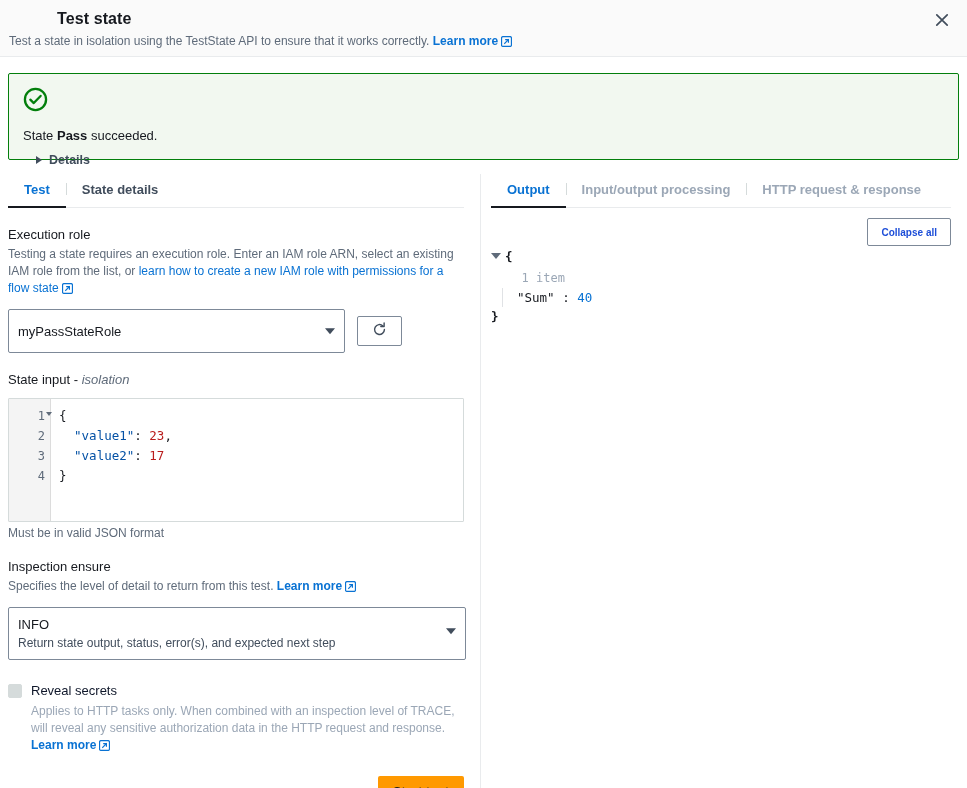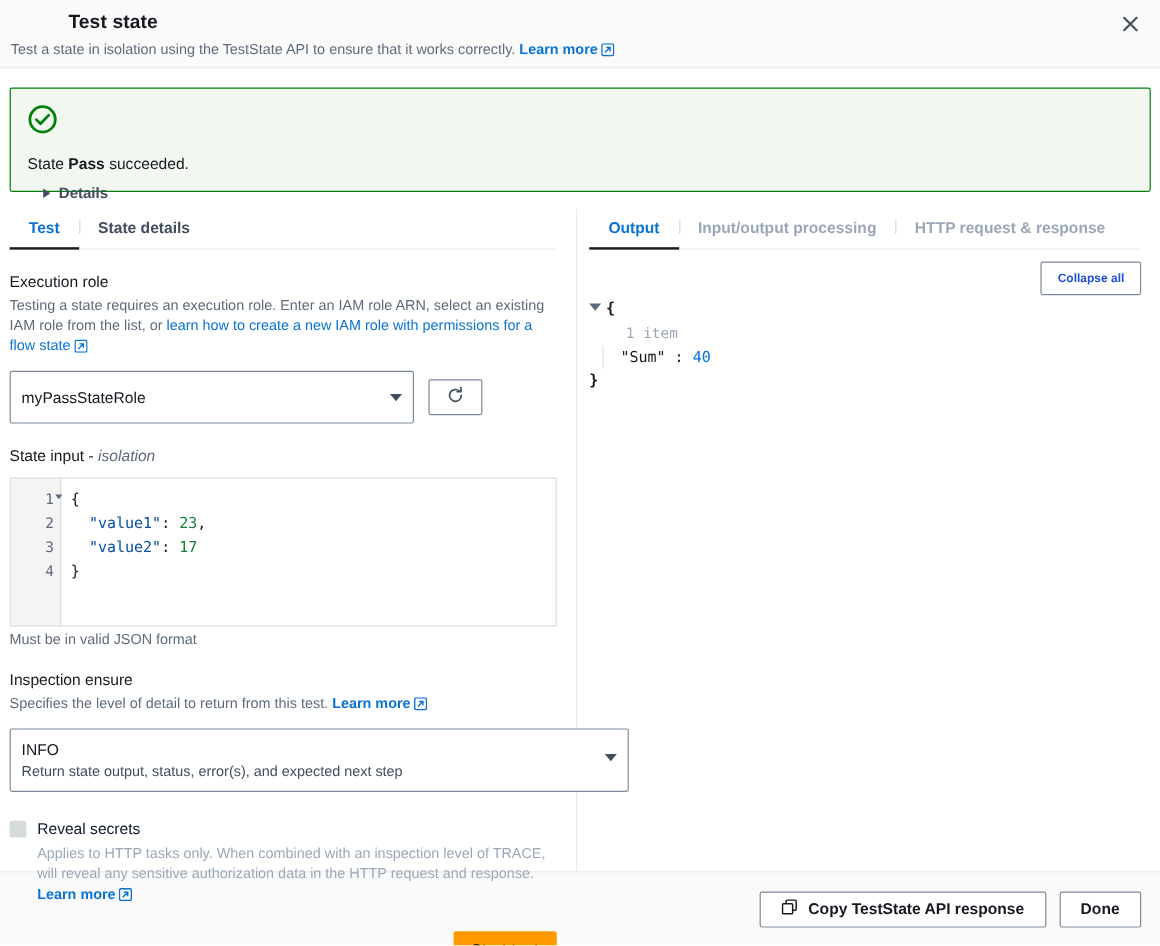--- a/index.html
+++ b/index.html
@@ -189,28 +189,28 @@
     border-right: 3.5px solid transparent;
   }
   .code {
     flex: 1 1 auto;
     padding: 7px 0 0 8px;
     font-family: "DejaVu Sans Mono", monospace;
     font-size: 12.5px; line-height: 20px;
     color: #16191f; white-space: pre;
   }
   .tok-key { color: #0451a5; }
-  .tok-num { color: #15803d; }
+  .tok-num { color: #b91c1c; }
   .hint { margin-top: 4px; font-size: 12px; color: #5f6b7a; }
 
   
   .select-big {
     position: relative;
     margin-top: 10px;
-    width: 516px; min-height: 45px;
+    width: 458px; min-height: 45px;
     border: 1px solid #7d8998; border-radius: 2px;
     background: #fff; cursor: pointer;
     padding: 7px 32px 7px 9px;
   }
   .select-big .val { font-size: 13px; color: #16191f; line-height: 19px; }
   .select-big .desc { font-size: 12px; color: #414d5c; line-height: 17px; margin-top: 1px; }
 
   
   .checkbox-row { margin-top: 22px; display: flex; gap: 9px; }
   .cbox {
@@ -437,27 +437,13 @@
             <span class="json-key">"Sum"</span>
             <span class="json-colon">:</span>
             <span class="json-val-num">40</span>
           </div>
           <div class="json-brace">}</div>
         </div>
       </div>
     </div>
   </div>
 
-  <div class="footer">
-    <button class="btn-normal">
-      <span>
-        <svg width="14" height="14" viewBox="0 0 15 15">
-          <rect x="4.4" y="1.2" width="9" height="9" rx="0.8" fill="none" stroke="#16191f" stroke-width="1.3"></rect>
-          <rect x="1.2" y="4.4" width="9" height="9" rx="0.8" fill="#fff" stroke="#16191f" stroke-width="1.3"></rect>
-        </svg>
-      </span>
-      <span>Copy TestState API response</span>
-    </button>
-    <button class="btn-normal">
-      <span>Done</span>
-    </button>
-  </div>
 </div>
 
 </body></html>

